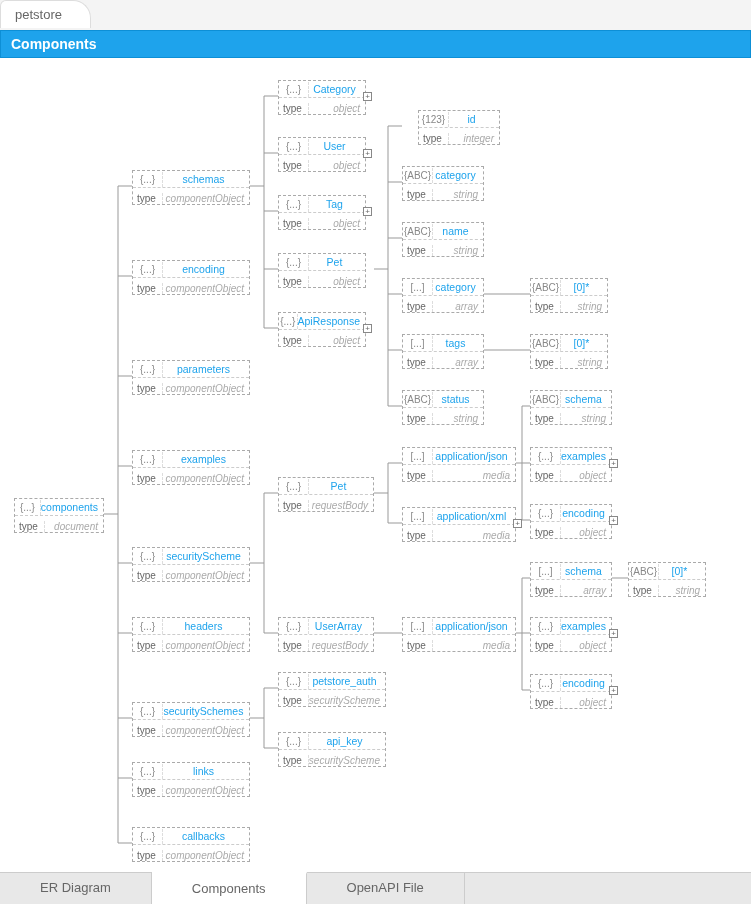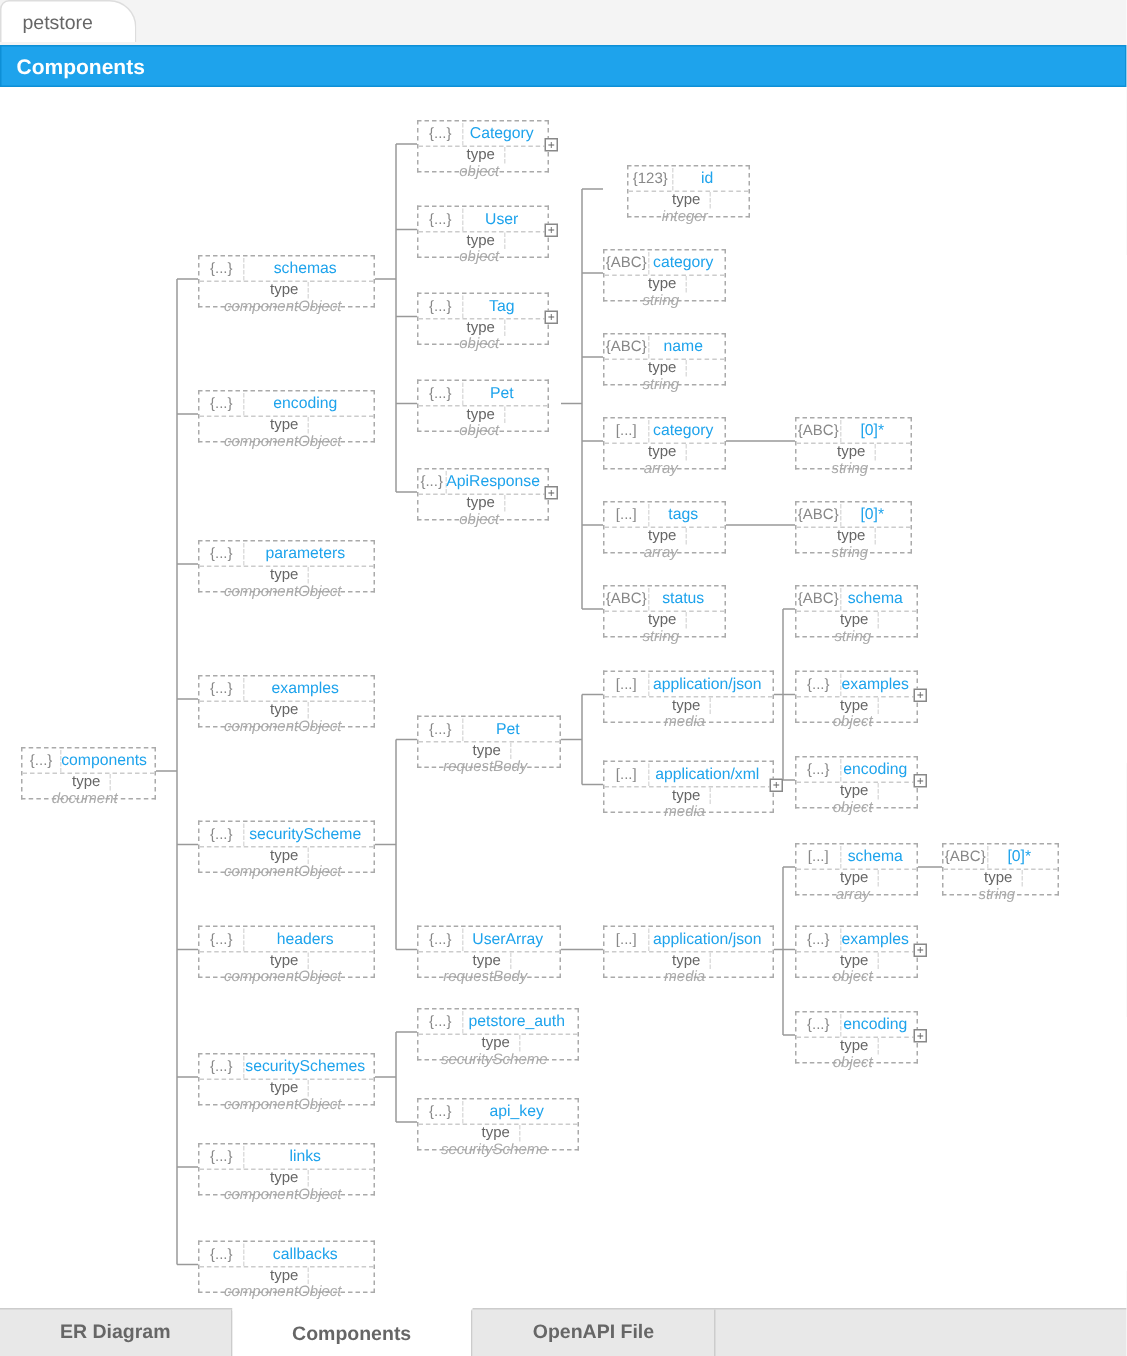--- a/index.html
+++ b/index.html
@@ -48,21 +48,20 @@
   display: flex;
   border-top: 1px solid #ccc;
 }
 .bottom-tab {
   padding: 7px 40px;
   color: #666;
   font-size: 13px;
   border-right: 1px solid #ccc;
   cursor: pointer;
   position: relative;
-  font-weight: bold;
 }
 .bottom-tab.active {
   background: #fff;
   border-top: 2px solid #fff;
   margin-top: -1px;
 }
 .node {
   position: absolute;
   border: 1px dashed #aaa;
   background: #fff;
@@ -88,22 +87,21 @@
   flex: 1;
   text-align: center;
   padding-right: 5px;
   color: #1ea3ec;
   font-size: 10.5px;
   white-space: nowrap;
 }
 .node-row {
   display: flex;
   height: 16px;
-  align-items: center;
-  flex-direction: column;
+  align-items: flex-end;
 }
 .node-key {
   width: 30px;
   padding-left: 4px;
   color: #666;
   font-size: 10px;
   border-right: 1px dashed #ddd;
 }
 .node-val {
   flex: 1;

